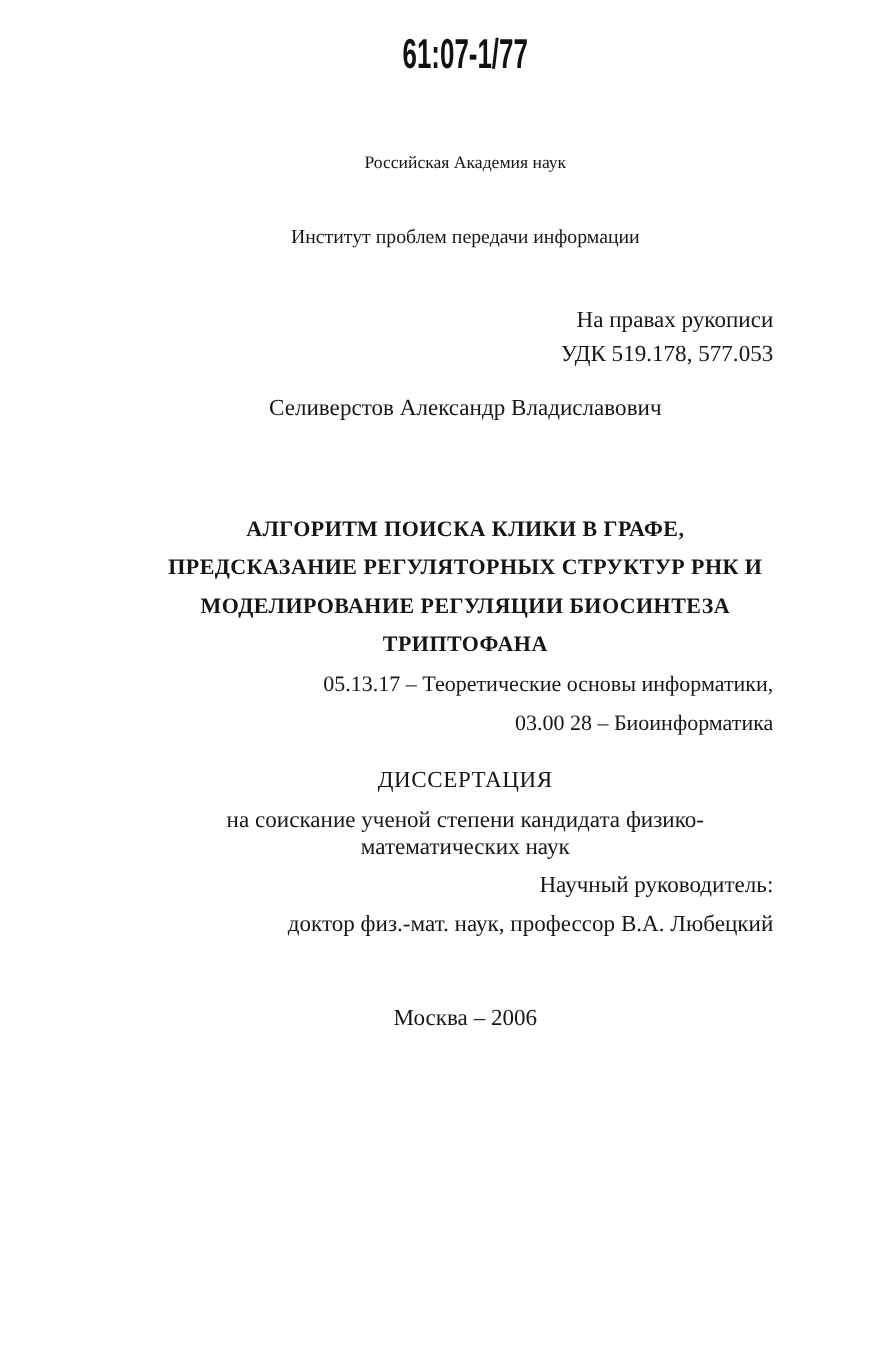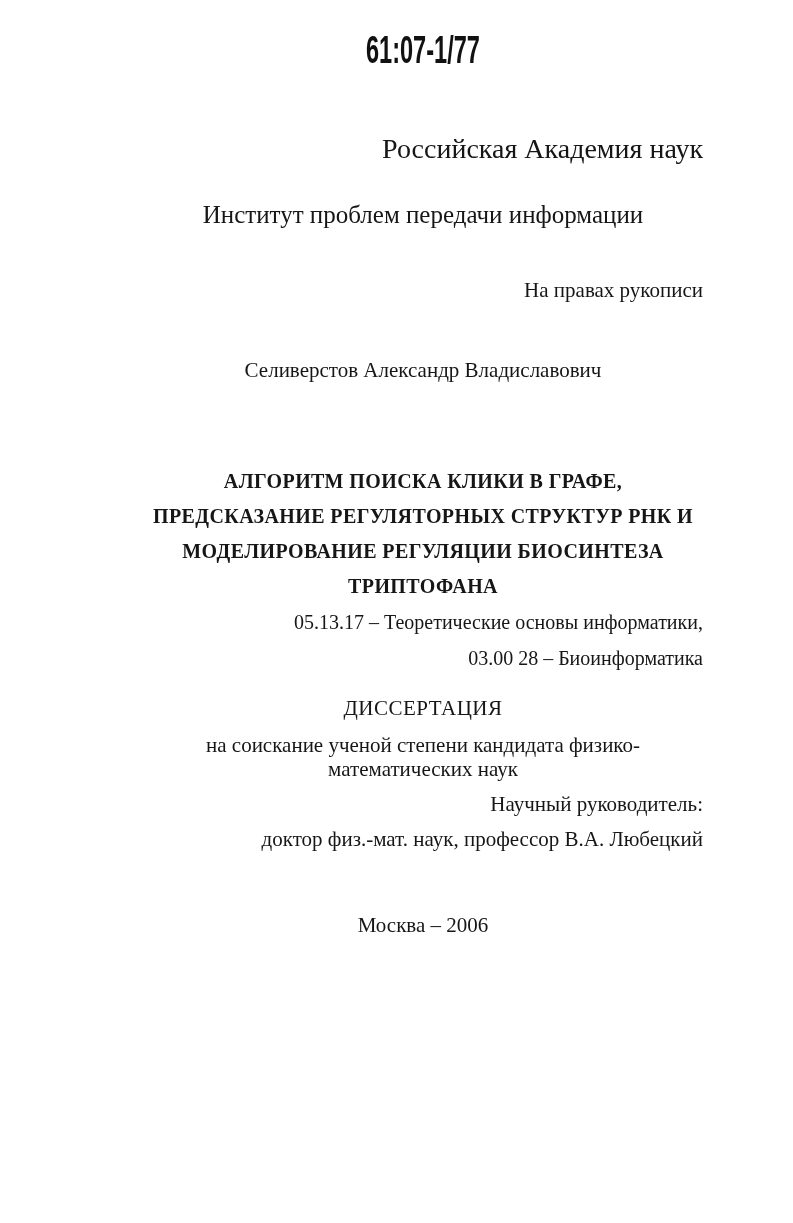--- a/index.html
+++ b/index.html
@@ -36,22 +36,22 @@
     line-height: 40px;
     color: #111111;
     letter-spacing: 0px;
   }
   .stamp span {
     display: inline-block;
     transform: scaleX(0.62);
     transform-origin: center;
     white-space: nowrap;
   }
-  .academy   { top: 137px; font-size: 28px; line-height: 24px; text-align: right; }
-  .institute { top: 203px; font-size: 25px; line-height: 24px; }
+  .academy   { top: 137px; font-size: 16px; line-height: 24px; }
+  .institute { top: 203px; font-size: 18px; line-height: 24px; }
   .rights    { top: 275px; font-size: 21px; line-height: 31px; }
   .author    { top: 358px; font-size: 21px; line-height: 24px; }
   .title     {
     top: 464px;
     font-size: 20px;
     font-weight: bold;
     line-height: 35px;
     letter-spacing: 0.4px;
   }
   .specialties { top: 604px; font-size: 20px; line-height: 36px; text-align: right; }
@@ -73,20 +73,21 @@
   <div class="block stamp">
     <span>61:07-1/77</span>
   </div>
 
   <div class="block academy">Российская Академия наук</div>
 
   <div class="block institute">Институт проблем передачи информации</div>
 
   <div class="block right rights">
     <div>На правах рукописи</div>
+    <div>УДК 519.178, 577.053</div>
   </div>
 
   <div class="block author">Селиверстов Александр Владиславович</div>
 
   <div class="block title">
     <div>АЛГОРИТМ ПОИСКА КЛИКИ В ГРАФЕ,</div>
     <div>ПРЕДСКАЗАНИЕ РЕГУЛЯТОРНЫХ СТРУКТУР РНК И</div>
     <div>МОДЕЛИРОВАНИЕ РЕГУЛЯЦИИ БИОСИНТЕЗА ТРИПТОФАНА</div>
   </div>
 

